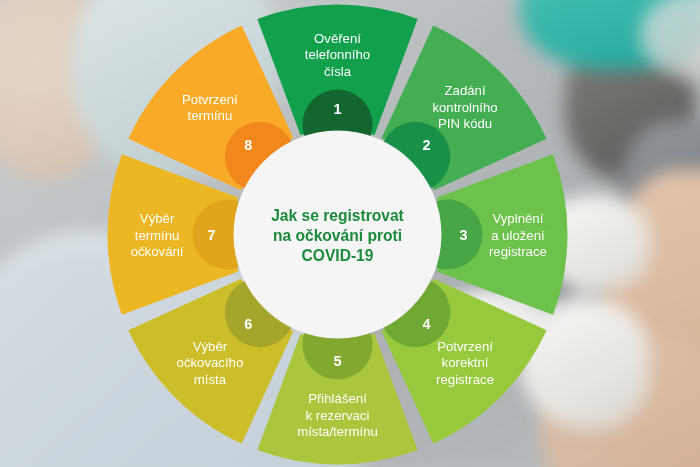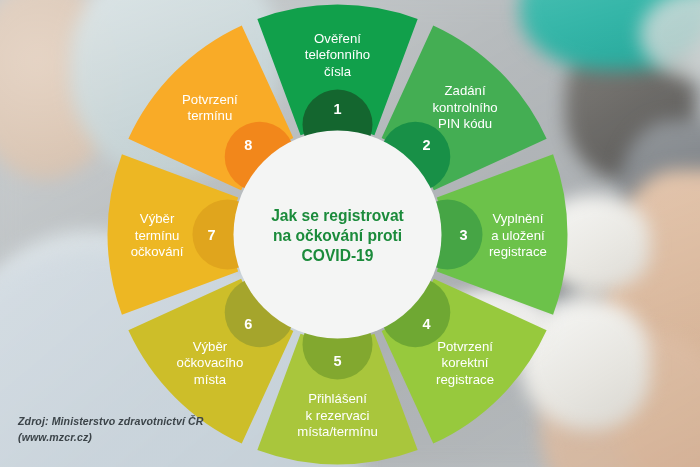--- a/index.html
+++ b/index.html
@@ -181,18 +181,14 @@
         </g>
         <g>
           <circle cx="154.71825406947977" cy="154.71825406947977" r="35" fill="#f2871b"></circle>
           <text class="badge-num" x="143.40454557049497" y="148.40454557049503">8</text>
         </g>
         <circle cx="232.5" cy="232.5" r="104" fill="#f4f5f4"></circle>
         <text class="center-line" x="232.5" y="218.5" fill="#1b8b3b"><tspan x="232.5" dy="0">Jak se registrovat</tspan><tspan x="232.5" dy="20">na očkování proti</tspan><tspan x="232.5" dy="20">COVID-19</tspan></text>
       </svg>
   </div>
 
-  <div id="source">
-    <div>Zdroj: Ministerstvo zdravotnictví ČR</div>
-    <div>(www.mzcr.cz)</div>
-  </div>
 
 </div>
 
 </body></html>

